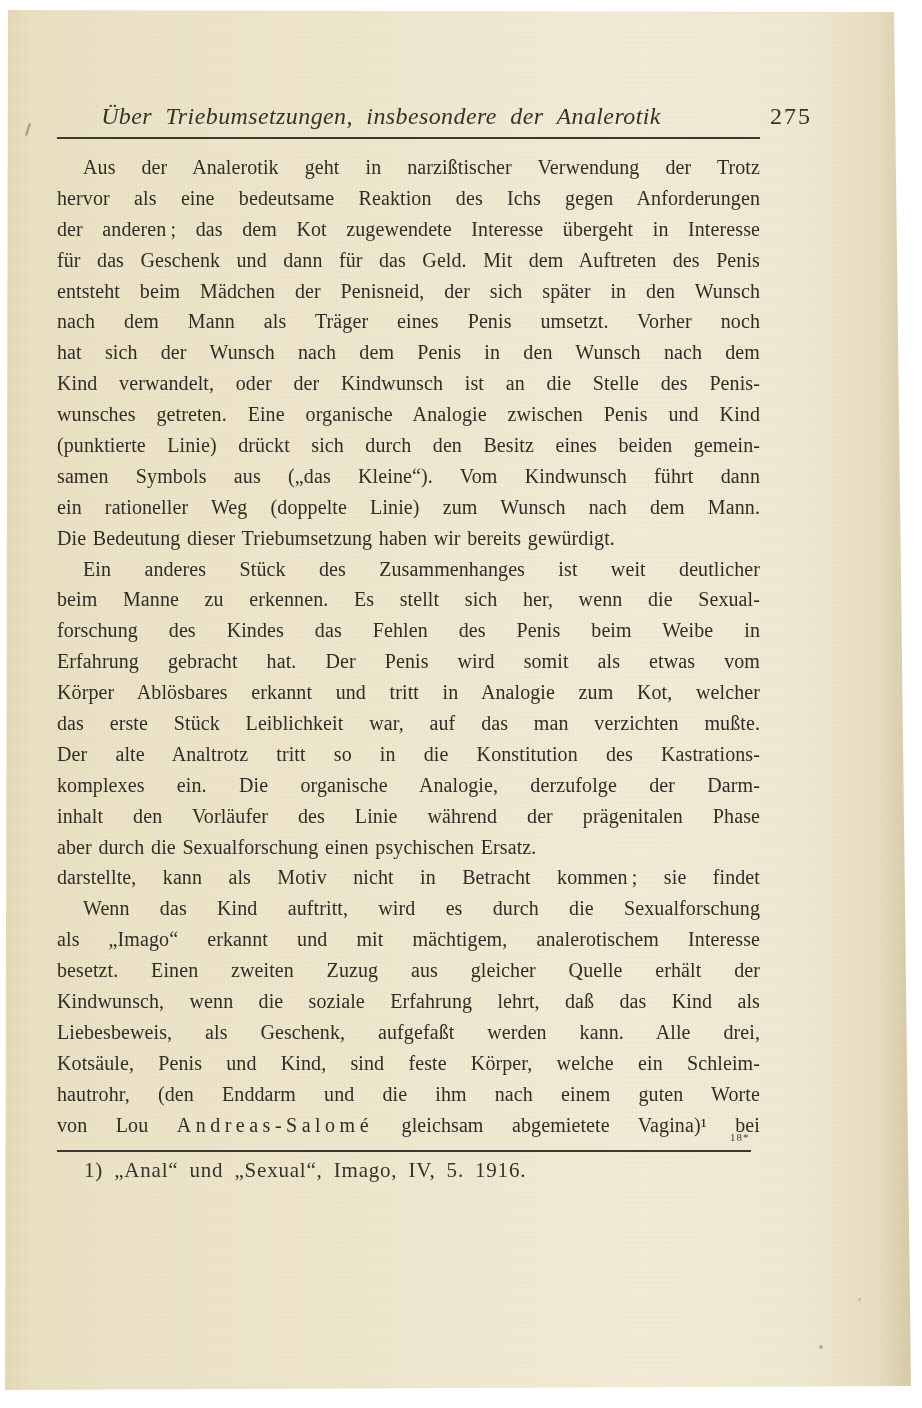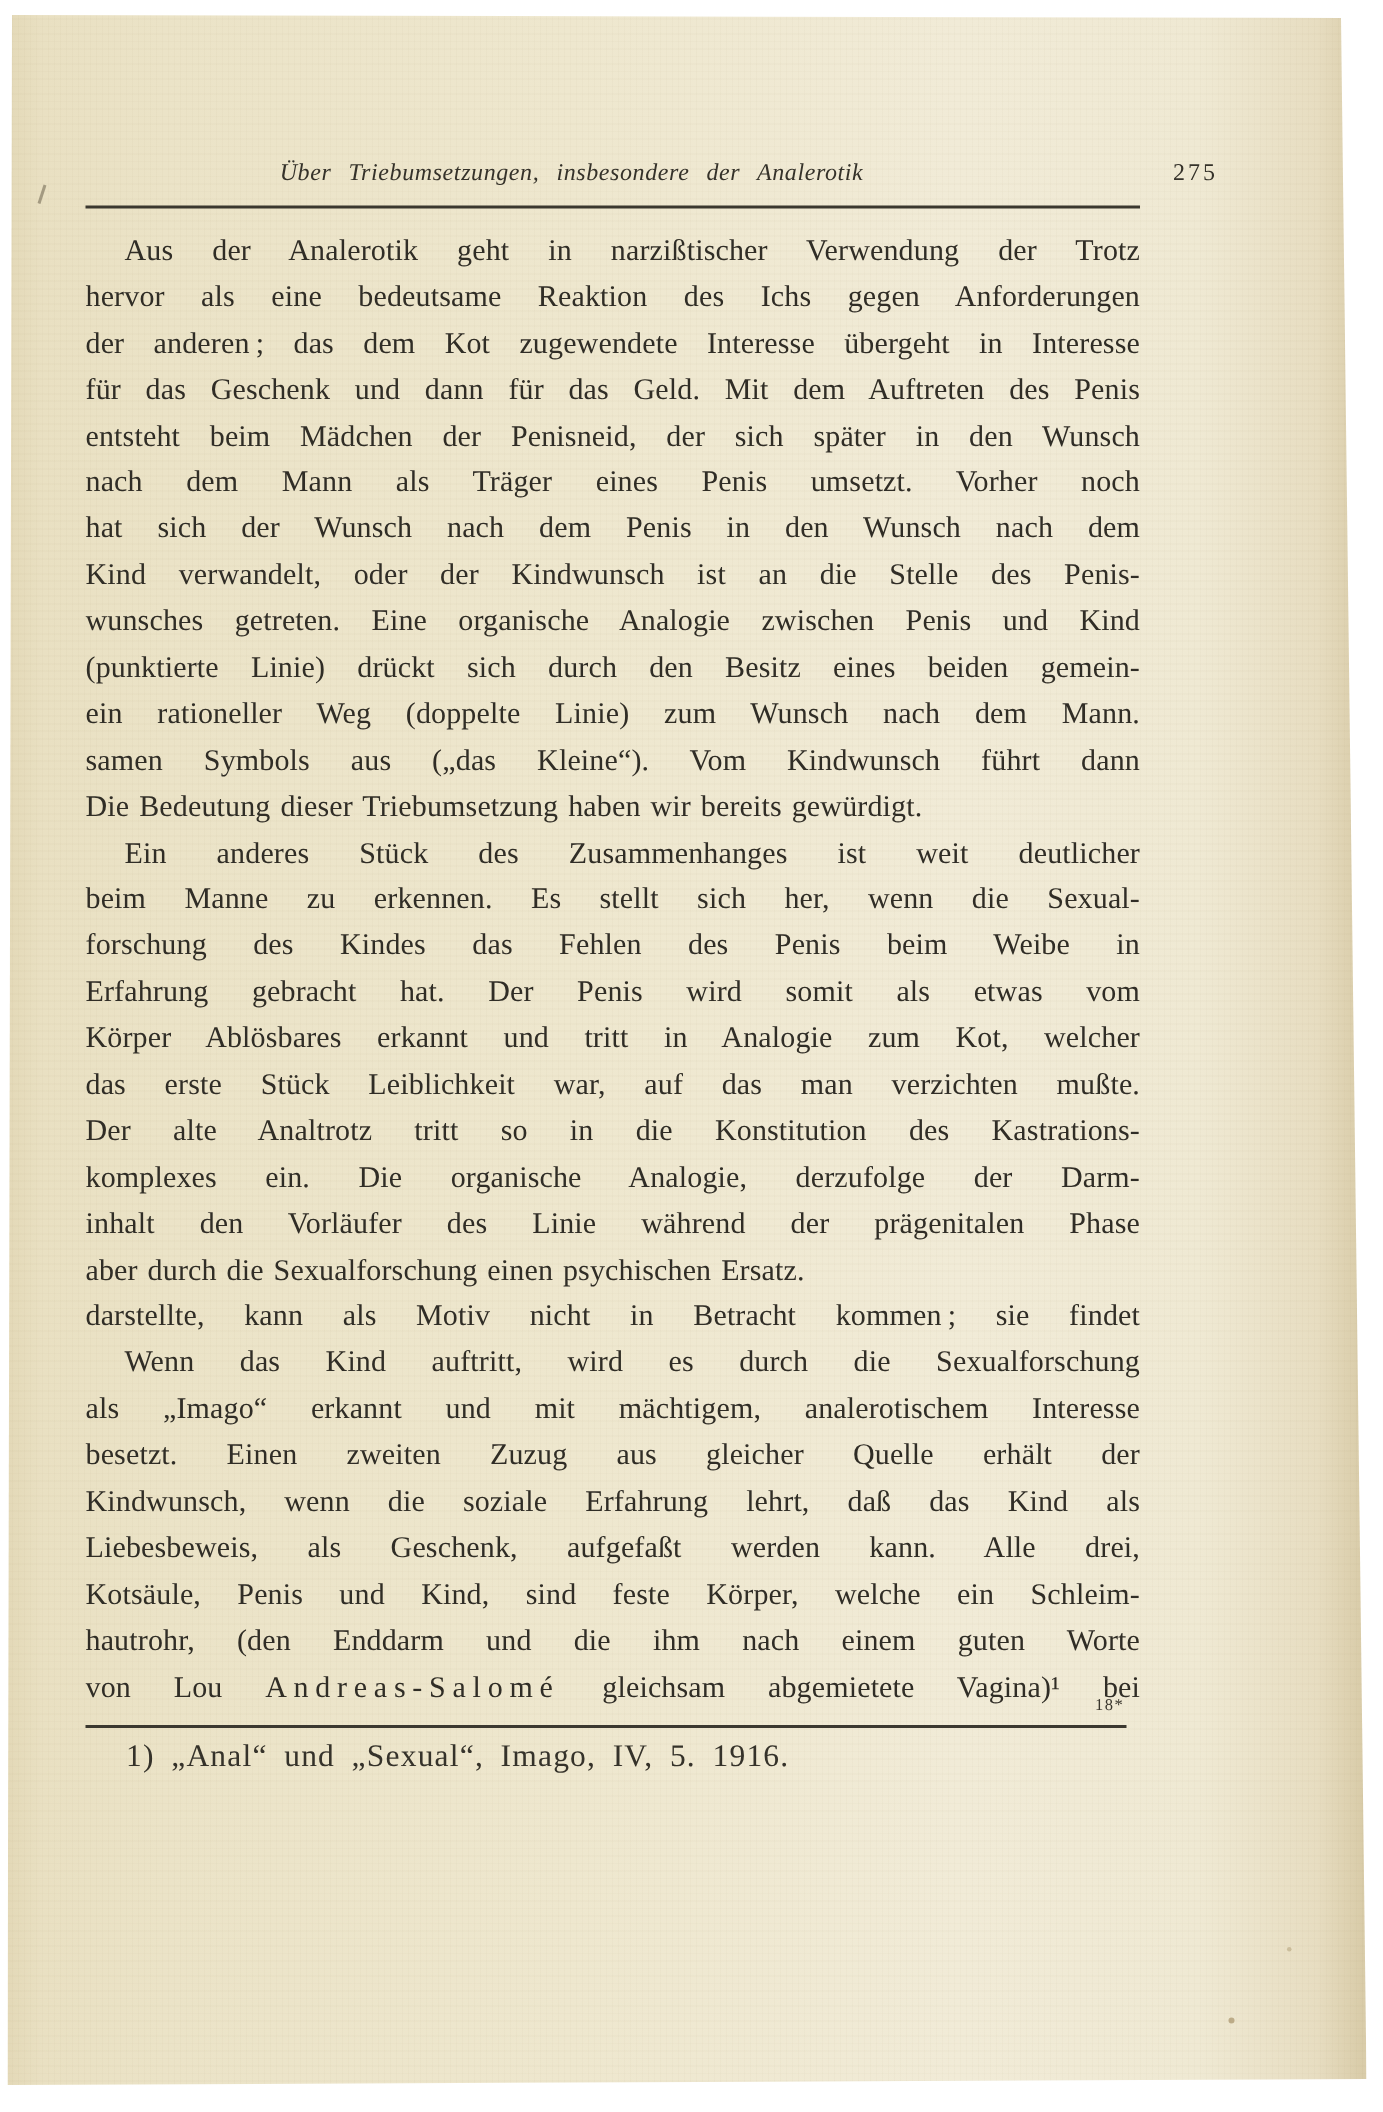--- a/index.html
+++ b/index.html
@@ -28,21 +28,21 @@
     color: #322f28;
   }
   .header {
     position: absolute;
     left: 57px; top: 103px;
     width: 703px;
     box-sizing: border-box;
     padding-right: 55px;
     text-align: center;
     font-style: italic;
-    font-size: 16px;
+    font-size: 24px;
     line-height: 26px;
     word-spacing: 7px;
     letter-spacing: 0.4px;
     color: #35322a;
   }
   .pagenum {
     position: absolute;
     right: -52px; top: 0;
     font-style: normal;
     letter-spacing: 2px;
@@ -131,22 +131,22 @@
           <div class="line indent">Aus der Analerotik geht in narzißtischer Verwendung der Trotz</div>
           <div class="line">hervor als eine bedeutsame Reaktion des Ichs gegen Anforderungen</div>
           <div class="line">der anderen ; das dem Kot zugewendete Interesse übergeht in Interesse</div>
           <div class="line">für das Geschenk und dann für das Geld. Mit dem Auftreten des Penis</div>
           <div class="line">entsteht beim Mädchen der Penisneid, der sich später in den Wunsch</div>
           <div class="line">nach dem Mann als Träger eines Penis umsetzt. Vorher noch</div>
           <div class="line">hat sich der Wunsch nach dem Penis in den Wunsch nach dem</div>
           <div class="line">Kind verwandelt, oder der Kindwunsch ist an die Stelle des Penis-</div>
           <div class="line">wunsches getreten. Eine organische Analogie zwischen Penis und Kind</div>
           <div class="line">(punktierte Linie) drückt sich durch den Besitz eines beiden gemein-</div>
+          <div class="line">samen Symbols aus („das Kleine“). Vom Kindwunsch führt dann</div>
           <div class="line">ein rationeller Weg (doppelte Linie) zum Wunsch nach dem Mann.</div>
-          <div class="line">samen Symbols aus („das Kleine“). Vom Kindwunsch führt dann</div>
           <div class="line endpar">Die Bedeutung dieser Triebumsetzung haben wir bereits gewürdigt.</div>
         </div>
         <div>
           <div class="line indent">Ein anderes Stück des Zusammenhanges ist weit deutlicher</div>
           <div class="line">beim Manne zu erkennen. Es stellt sich her, wenn die Sexual-</div>
           <div class="line">forschung des Kindes das Fehlen des Penis beim Weibe in</div>
           <div class="line">Erfahrung gebracht hat. Der Penis wird somit als etwas vom</div>
           <div class="line">Körper Ablösbares erkannt und tritt in Analogie zum Kot, welcher</div>
           <div class="line">das erste Stück Leiblichkeit war, auf das man verzichten mußte.</div>
           <div class="line">Der alte Analtrotz tritt so in die Konstitution des Kastrations-</div>

